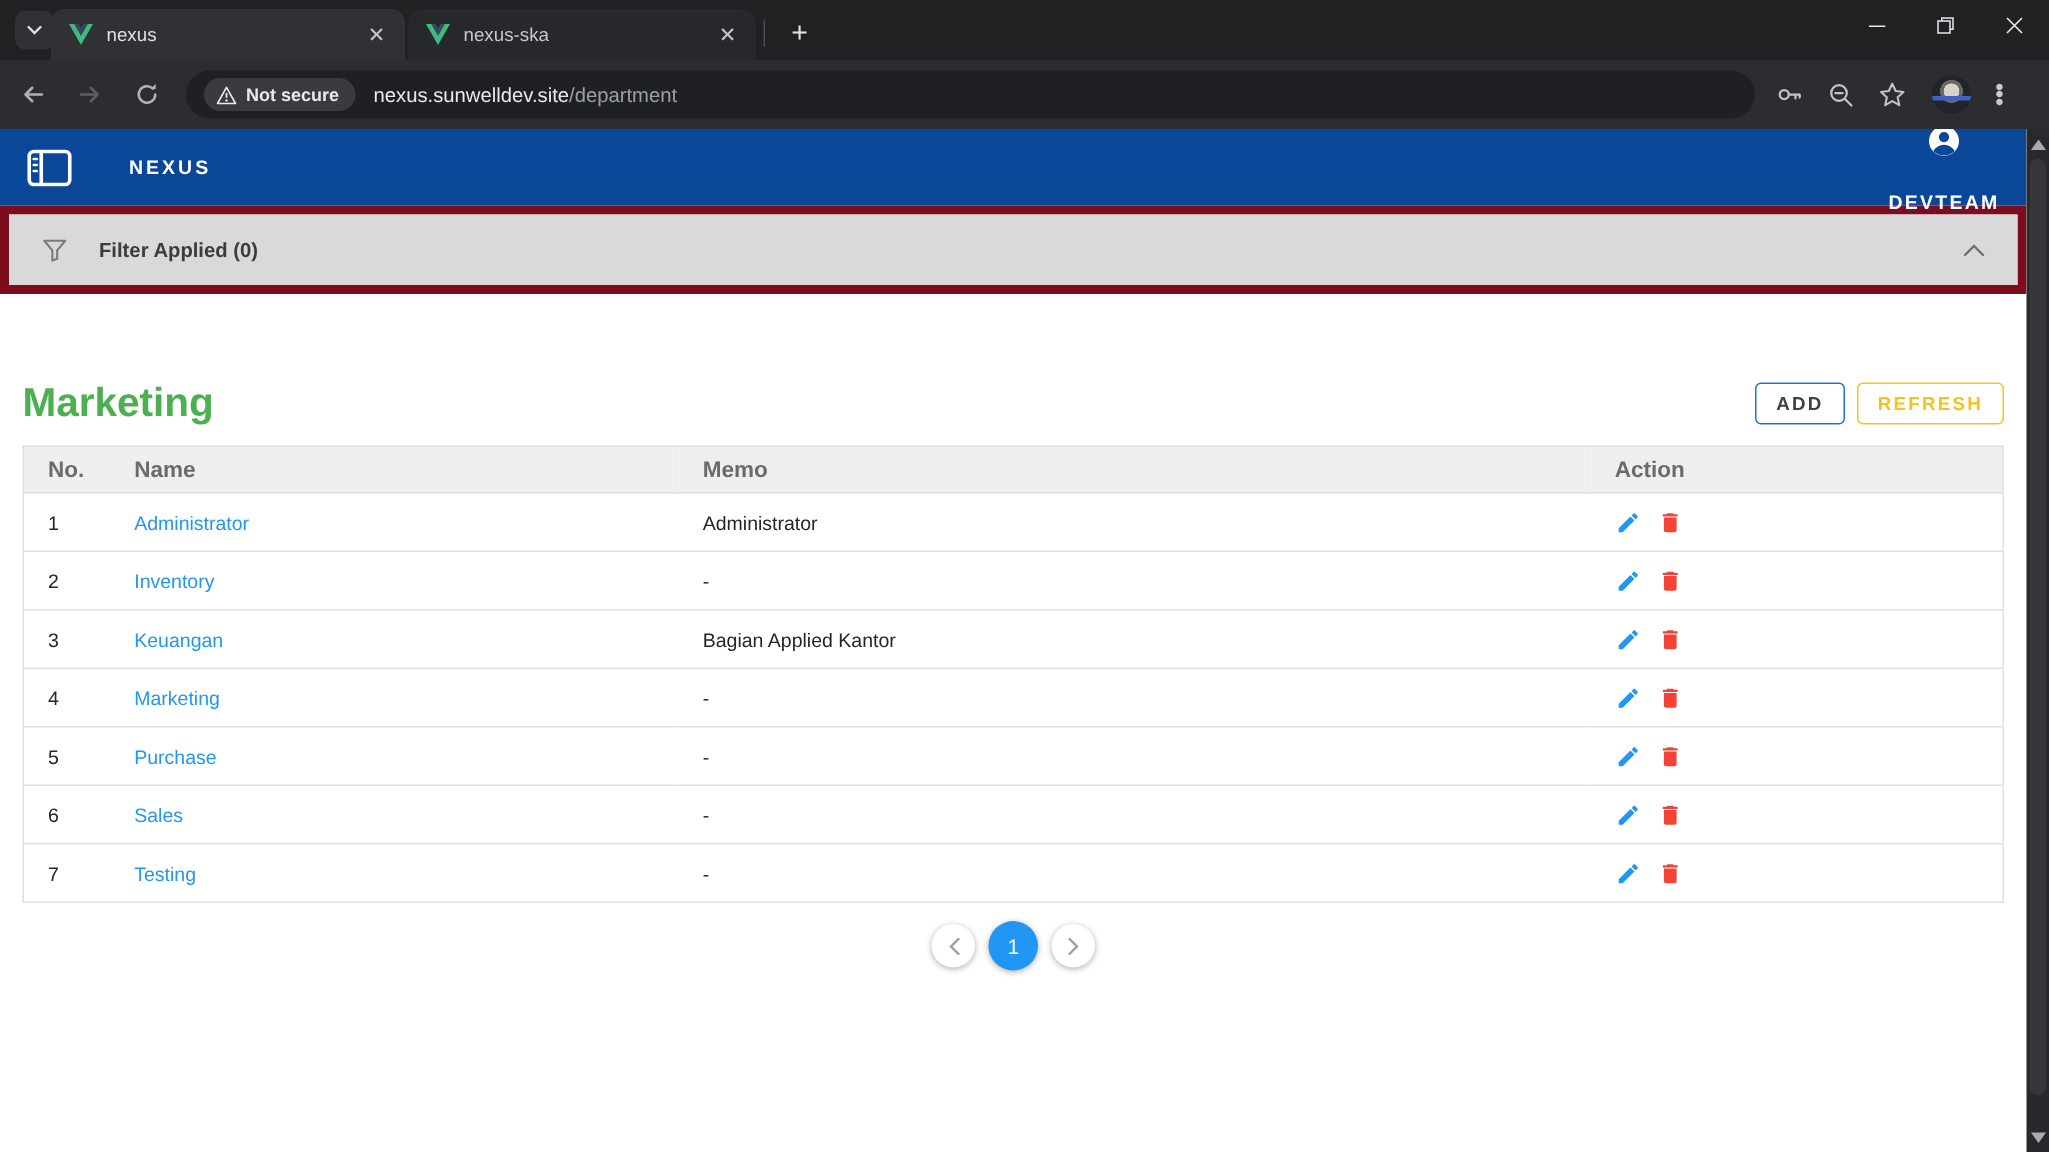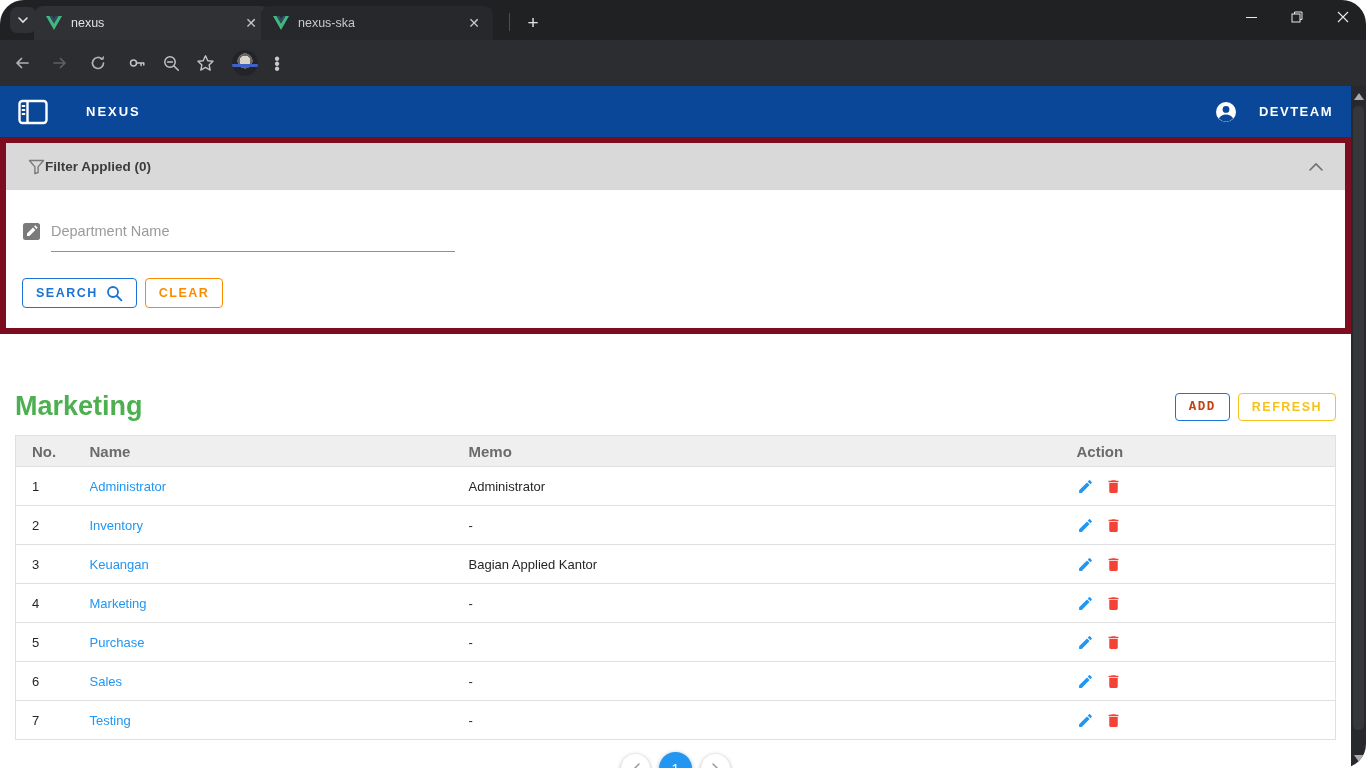--- a/index.html
+++ b/index.html
@@ -1,27 +1,27 @@
 <!DOCTYPE html>
 <html><head>
 <meta charset="utf-8">
 <style>
   * { margin:0; padding:0; box-sizing:border-box; }
   html,body { width:1366px; height:768px; }
   body { font-family:"Liberation Sans", sans-serif; background:#fff; overflow:hidden; }
-  .screen { position:relative; width:1366px; height:768px; background:#fff; overflow:hidden;border-radius:24px; }
+  .screen { position:relative; width:1366px; height:768px; background:#fff; overflow:hidden; }
 
   
   .tabstrip { position:absolute; top:0; left:0; width:1366px; height:40px; background:#1f2123; }
   .tab-search-btn { position:absolute; left:10px; top:7px; width:26px; height:26px; border-radius:7px;
      background:#303134; display:flex; align-items:center; justify-content:center; color:#dfe1e5; }
   .tab { position:absolute; top:6px; height:34px; border-radius:9px 9px 0 0; display:flex; align-items:center;
      padding:0 10px 0 12px; color:#dfe1e5; font-size:12.5px; }
   .tab.active { left:34px; width:236px; background:#303134; }
-  .tab.inactive { left:261px; width:232px; background:#26282b; color:#c6c9cd; }
+  .tab.inactive { left:272px; width:232px; background:#26282b; color:#c6c9cd; }
   .tab .title { flex:1; margin-left:9px; white-space:nowrap; overflow:hidden; }
   .tab .close { width:18px; height:18px; border-radius:50%; display:flex; align-items:center; justify-content:center;
      font-size:14px; color:#c4c7cb; }
   .newtab-btn { position:absolute; left:520px; top:10px; width:26px; height:26px; border-radius:6px;
      color:#dfe1e5; font-size:19px; display:flex; align-items:center; justify-content:center; }
   .tab-divider { position:absolute; left:509px; top:13px; width:1px; height:18px; background:#4a4d51; }
   .win-controls { position:absolute; right:0; top:0; height:34px; display:flex; }
   .win-btn { width:46px; height:34px; display:flex; align-items:center; justify-content:center; color:#e8eaed; }
 
   .toolbar { position:absolute; top:40px; left:0; width:1366px; height:46px; background:#2c2d31;
@@ -40,38 +40,38 @@
      position:relative; overflow:hidden; }
   .avatar::after { content:""; position:absolute; left:0; right:0; top:55%; height:3px; background:#3f62c8; }
   .kebab { color:#c7cacf; font-size:16px; letter-spacing:0; line-height:5px; width:20px; text-align:center; }
 
   
   .page { position:absolute; top:86px; left:0; width:1351px; height:682px; background:#fff; overflow:hidden; }
 
   .appbar { height:51px; background:#0b4798; display:flex; align-items:center; padding:0 18px; color:#fff; }
   .appbar .brand { margin-left:38px; font-size:13px; font-weight:bold; letter-spacing:2px; }
   .appbar .spacer { flex:1; }
-  .appbar .user { display:flex; align-items:center; gap:21px; font-size:13px; font-weight:bold; letter-spacing:1.5px; }
+  .appbar .user { display:flex; align-items:center; gap:21px; font-size:13px; font-weight:bold; letter-spacing:1.5px;flex-direction:column; }
 
   .filter-panel { border:6px solid #7e0c1f; background:#fff; }
   .filter-head { height:47px; background:#d9d9d9; display:flex; align-items:center; padding:0 22px; }
-  .filter-title { font-size:13.5px; font-weight:bold; color:#3c3c3c; }
+  .filter-title { margin-left:21px; font-size:13.5px; font-weight:bold; color:#3c3c3c; }
   .filter-head .spacer { flex:1; }
   .filter-body { padding:20px 16px 20px 16px; }
   .field-row { display:flex; align-items:flex-start; gap:10px; margin-top:12px; }
   .field { width:404px; border-bottom:1px solid #8f8f8f; padding-bottom:11px; }
   .field input { border:0; outline:0; background:transparent; width:100%; font-size:14.5px; color:#333;
      font-family:"Liberation Sans",sans-serif; }
   .field input::placeholder { color:#9b9b9b; }
   .btn-row { display:flex; gap:8px; margin-top:26px; }
   .btn { display:inline-flex; align-items:center; justify-content:center; gap:8px; height:30px; padding:0 13px;
      border-radius:4px; background:#fff; font-size:12.5px; font-weight:bold; letter-spacing:1.5px; cursor:pointer; }
   .btn-search { border:1px solid #1c73d4; color:#1c73d4; }
   .btn-clear  { border:1px solid #fb8c00; color:#fb8c00; }
-  .btn-add    { border:1px solid #1c73d4; color:#c2410c; height:28px;font-family:Liberation Mono, monospace; }
+  .btn-add    { border:1px solid #1c73d4; color:#404040; height:28px; }
   .btn-refresh{ border:1px solid #f6c21c; color:#f6c21c; height:28px; }
 
   .content { padding:0 15px; }
   .content-head { display:flex; align-items:center; margin-top:57px; }
   .page-title { font-size:27px; font-weight:bold; color:#4caf50; }
   .content-head .spacer { flex:1; }
   .content-head .btn + .btn { margin-left:8px;text-align:right; }
 
   table.dept { width:100%; border-collapse:collapse; margin-top:13px; border:1px solid #e0e0e0; }
   table.dept thead th { background:#efefef; height:31px; text-align:left; font-size:15px; color:#6b6b6b;
@@ -162,20 +162,31 @@
           <path d="M3 9h11M9.5 4.5L14 9l-4.5 4.5" stroke="#5c6065" stroke-width="1.7" fill="none" stroke-linecap="round" stroke-linejoin="round"></path>
         </svg>
     </div>
     <div class="nav-btn">
       <svg width="18" height="18" viewBox="0 0 18 18">
         <path d="M14.5 9a5.5 5.5 0 1 1-1.6-3.9" stroke="#aeb1b6" stroke-width="1.7" fill="none" stroke-linecap="round"></path>
         <path d="M14.8 1.8v3.6h-3.6z" fill="#aeb1b6"></path>
       </svg>
     </div>
 
+    <div class="omnibox">
+      <div class="chip-notsecure">
+        <svg width="14" height="13" viewBox="0 0 14 13">
+          <path d="M7 1.2L13 12H1z" fill="none" stroke="#e8eaed" stroke-width="1.1" stroke-linejoin="round"></path>
+          <path d="M7 5v3.2" stroke="#e8eaed" stroke-width="1.2"></path>
+            <circle cx="7" cy="10" r="0.8" fill="#e8eaed"></circle>
+        </svg>
+        <span>Not secure</span>
+      </div>
+      <div class="url"><span>nexus.sunwelldev.site</span><span class="path">/department</span></div>
+    </div>
 
     <div class="toolbar-right">
       <div class="tb-icon">
         <svg width="20" height="20" viewBox="0 0 20 20">
           <circle cx="6.5" cy="10" r="3" fill="none" stroke="#c0c3c8" stroke-width="1.5"></circle>
           <path d="M9.5 10h7M14 10v2.6M16.8 10v2" stroke="#c0c3c8" stroke-width="1.5" fill="none" stroke-linecap="round"></path>
         </svg>
       </div>
       <div class="tb-icon">
         <svg width="19" height="19" viewBox="0 0 19 19">
@@ -220,43 +231,20 @@
     <div class="filter-panel">
       <div class="filter-head">
         <svg width="17" height="16" viewBox="0 0 17 16">
           <path d="M1.5 1.5h14l-5.4 6.4v5.6l-3.2 1.2V7.9z" fill="none" stroke="#7a7a7a" stroke-width="1.4" stroke-linejoin="round"></path>
         </svg>
         <span class="filter-title">Filter Applied (0)</span>
         <div class="spacer"></div>
         <svg width="14" height="9" viewBox="0 0 14 9">
             <path d="M1 8l6-6 6 6" stroke="#6f6f6f" stroke-width="1.6" fill="none" stroke-linecap="round"></path>
           </svg>
-      </div>
-      <div class="filter-body">
-        <div class="field-row">
-          <svg width="19" height="19" viewBox="0 0 19 19">
-            <rect x="1" y="1" width="17" height="17" rx="2.5" fill="#7a7a7a"></rect>
-            <path d="M5 14v-2.4l6-6 2.4 2.4-6 6zM12.1 4.5l1.2-1.2 2.4 2.4-1.2 1.2z" fill="#fff"></path>
-          </svg>
-          <div class="field">
-            <input type="text" placeholder="Department Name" style="">
-          </div>
-        </div>
-        <div class="btn-row">
-          <div class="btn btn-search">
-            <span>SEARCH</span>
-            <svg width="17" height="17" viewBox="0 0 17 17">
-              <circle cx="7" cy="7" r="5" fill="none" stroke="#1c73d4" stroke-width="1.8"></circle>
-              <path d="M11 11l4.4 4.4" stroke="#1c73d4" stroke-width="1.8" stroke-linecap="round"></path>
-            </svg>
-          </div>
-          <div class="btn btn-clear">
-            <span>CLEAR</span>
-          </div>
-        </div>
       </div>
     </div>
 
     <div class="content">
       <div class="content-head">
         <div class="page-title">Marketing</div>
         <div class="spacer"></div>
         <div class="btn btn-add">ADD</div>
         <div class="btn btn-refresh">REFRESH</div>
       </div>

